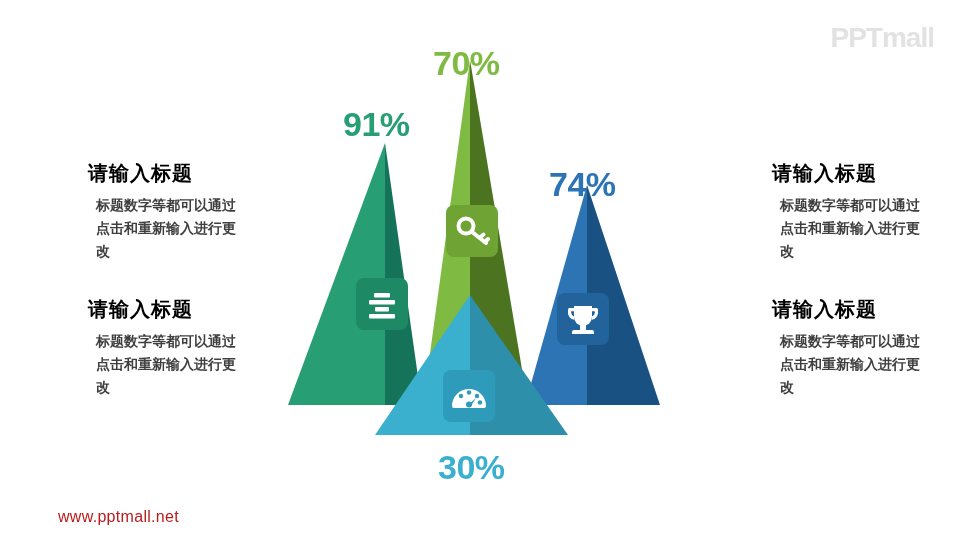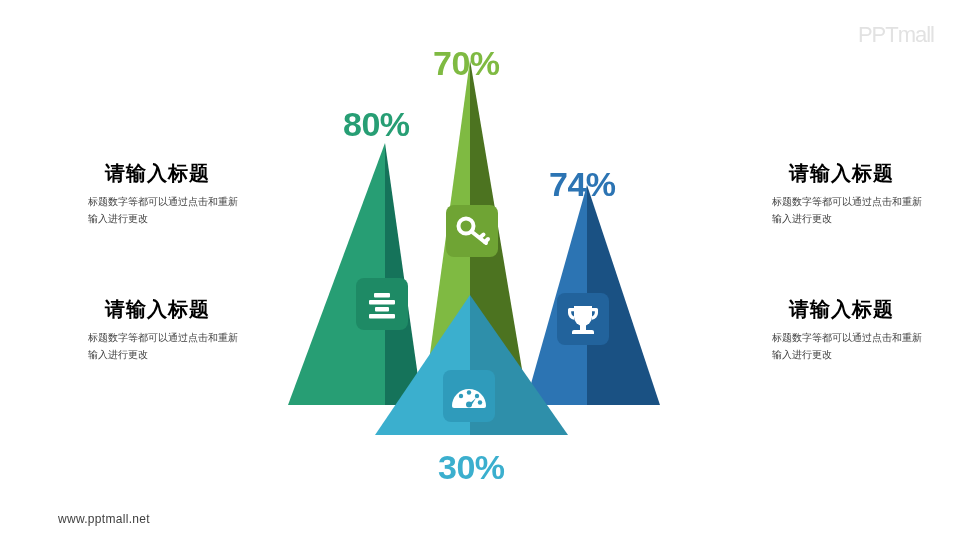--- a/index.html
+++ b/index.html
@@ -22,63 +22,64 @@
     width: 960px;
     height: 540px;
     background: #ffffff;
   }
 
   
   .brand-logo {
     position: absolute;
     top: 22px;
     right: 26px;
-    font-size: 22px;
-    font-weight: normal;
+    font-size: 28px;
+    font-weight: bold;
     letter-spacing: -1px;
     color: #e2e2e2;
     user-select: none;
   }
 
   
   .footer-url {
     position: absolute;
     left: 58px;
     bottom: 14px;
-    font-size: 12px;
-    color: #404040;
+    font-size: 16px;
+    color: #b91c1c;
     letter-spacing: .3px;
     text-align: right;
   }
 
   
   .text-block {
     position: absolute;
     width: 190px;
   }
   .text-block.left  { left: 88px; }
   .text-block.right { left: 772px; }
 
   .tb-1 { top: 162px; }
   .tb-2 { top: 298px; }
 
   .tb-title {
     font-size: 20px;
     font-weight: bold;
     color: #000000;
-    margin: 0 0 9px 17px;
+    margin: 0 0 9px 0;
     line-height: 1.15;
     letter-spacing: 1px;
   }
   .tb-body {
-    font-size: 10px;
+    font-size: 14px;
     color: #3f3f3f;
     line-height: 1.65;
-    margin: 0;
+    margin: 8px;
     width: 150px;
+    font-weight: bold;
   }
 
   
   .graphic {
     position: absolute;
     left: 270px;
     top: 40px;
     width: 420px;
     height: 450px;
   }
@@ -191,19 +192,19 @@
           <circle cx="37" cy="32.5" r="2.2" fill="#2F9BBB"></circle>
           <path d="M26,34 L33,28 L28,36 Z" fill="#2F9BBB"></path>
           <circle cx="26" cy="34.5" r="3" fill="#2F9BBB"></circle>
         </g>
       </g>
 
     </svg>
   </div>
 
   <div class="pct pct-70">70%</div>
-  <div class="pct pct-80">80%</div>
+  <div class="pct pct-80">91%</div>
   <div class="pct pct-50">74%</div>
   <div class="pct pct-30">30%</div>
 
   <div class="footer-url">www.pptmall.net</div>
 
 </div>
 
 </body></html>

